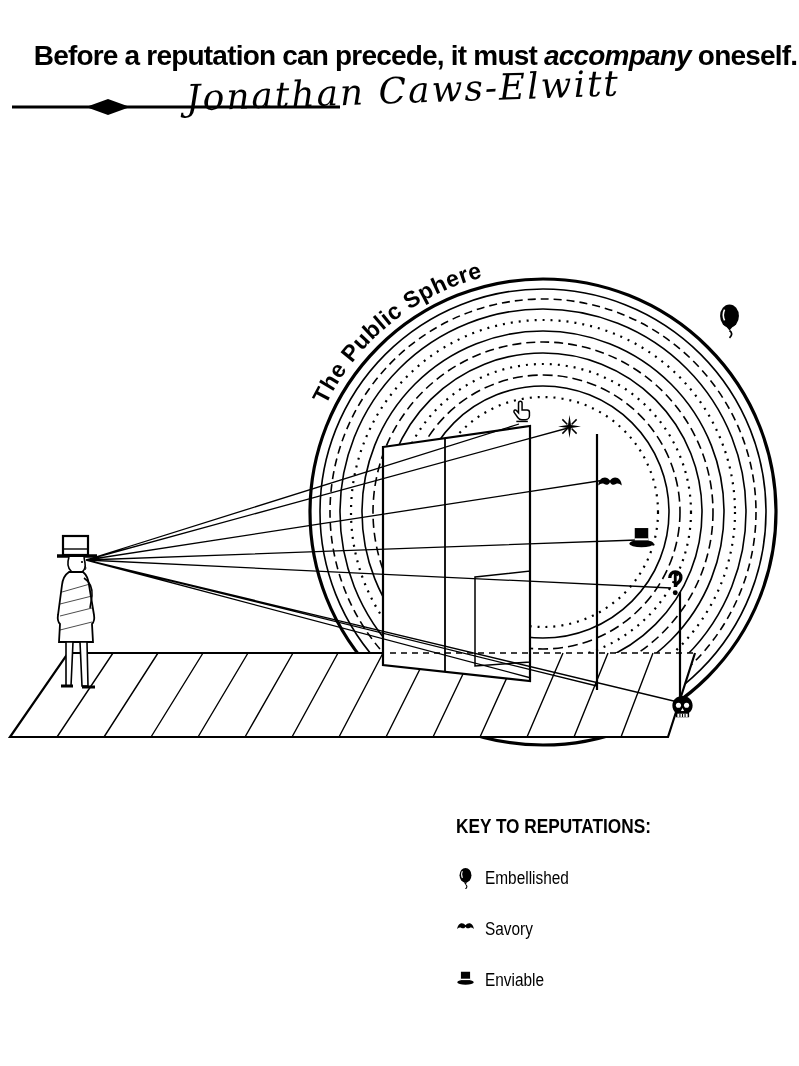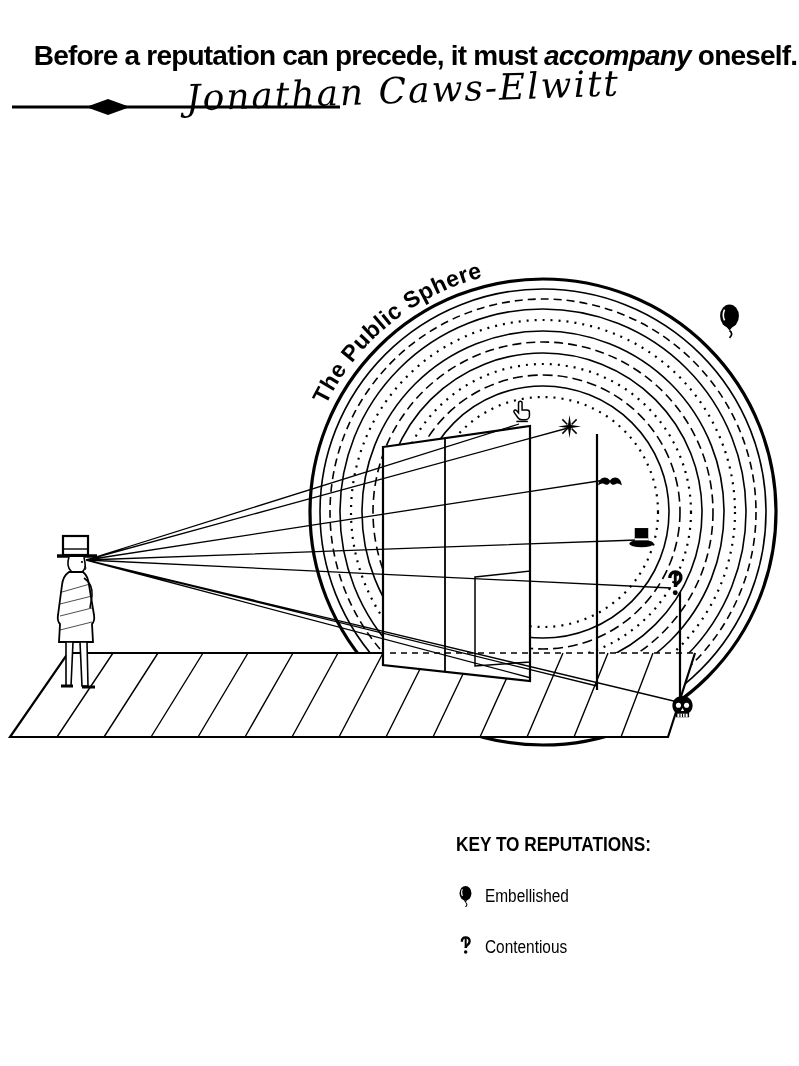--- a/index.html
+++ b/index.html
@@ -7,21 +7,21 @@
         font-family:"Liberation Sans",sans-serif;overflow:hidden;}
   .quote{position:absolute;top:24px;left:0;width:799px;margin:16px;text-align:center;
          font-size:28px;font-weight:700;letter-spacing:-0.8px;white-space:nowrap;}
   .quote em{font-style:italic;}
   .signature{position:absolute;top:70px;left:0;width:799px;height:62px;}
   .sig-rule{position:absolute;left:10px;top:20px;}
   .sig-name{position:absolute;left:186px;top:0px;font-family:"DejaVu Serif",serif;
             font-style:italic;font-size:36px;letter-spacing:2px;transform:rotate(-2deg);
             white-space:nowrap;}
   .diagram{position:absolute;top:0;left:0;}
-  .key{position:absolute;left:456px;top:832px;width:330px;}
+  .key{position:absolute;left:456px;top:814px;width:330px;}
   .key-title{margin:0 0 16px 0;font-size:21px;font-weight:700;white-space:nowrap;
              transform:scaleX(0.82);transform-origin:0 50%;}
   .key-row{display:flex;align-items:center;height:22px;margin-top:29px;}
   .key-icon{width:19px;height:22px;flex:0 0 19px;margin-right:10px;}
   .key-label{font-size:17.5px;white-space:nowrap;transform:scaleX(0.88);
              transform-origin:0 50%;}
   svg line, svg path, svg polygon, svg circle, svg rect{vector-effect:none;}
 </style>
 </head>
 <body>
@@ -144,19 +144,25 @@
     <h2 class="key-title">KEY TO REPUTATIONS:</h2>
 
     <div class="key-row">
       <svg class="key-icon" viewBox="0 0 20 24">
           <use href="#icon-balloon"></use>
         </svg>
       <span class="key-label">Embellished</span>
     </div>
     <div class="key-row">
       <svg class="key-icon" viewBox="0 0 20 24">
-          <use href="#icon-interrobang"></use>
+          <use href="#icon-mustache"></use>
         </svg>
-      <span class="key-label">Contentious</span>
+      <span class="key-label">Savory</span>
+    </div>
+    <div class="key-row">
+      <svg class="key-icon" viewBox="0 0 20 24">
+          <use href="#icon-top-hat"></use>
+        </svg>
+      <span class="key-label">Enviable</span>
     </div>
   </div>
 
 </div>
 
 </body></html>

